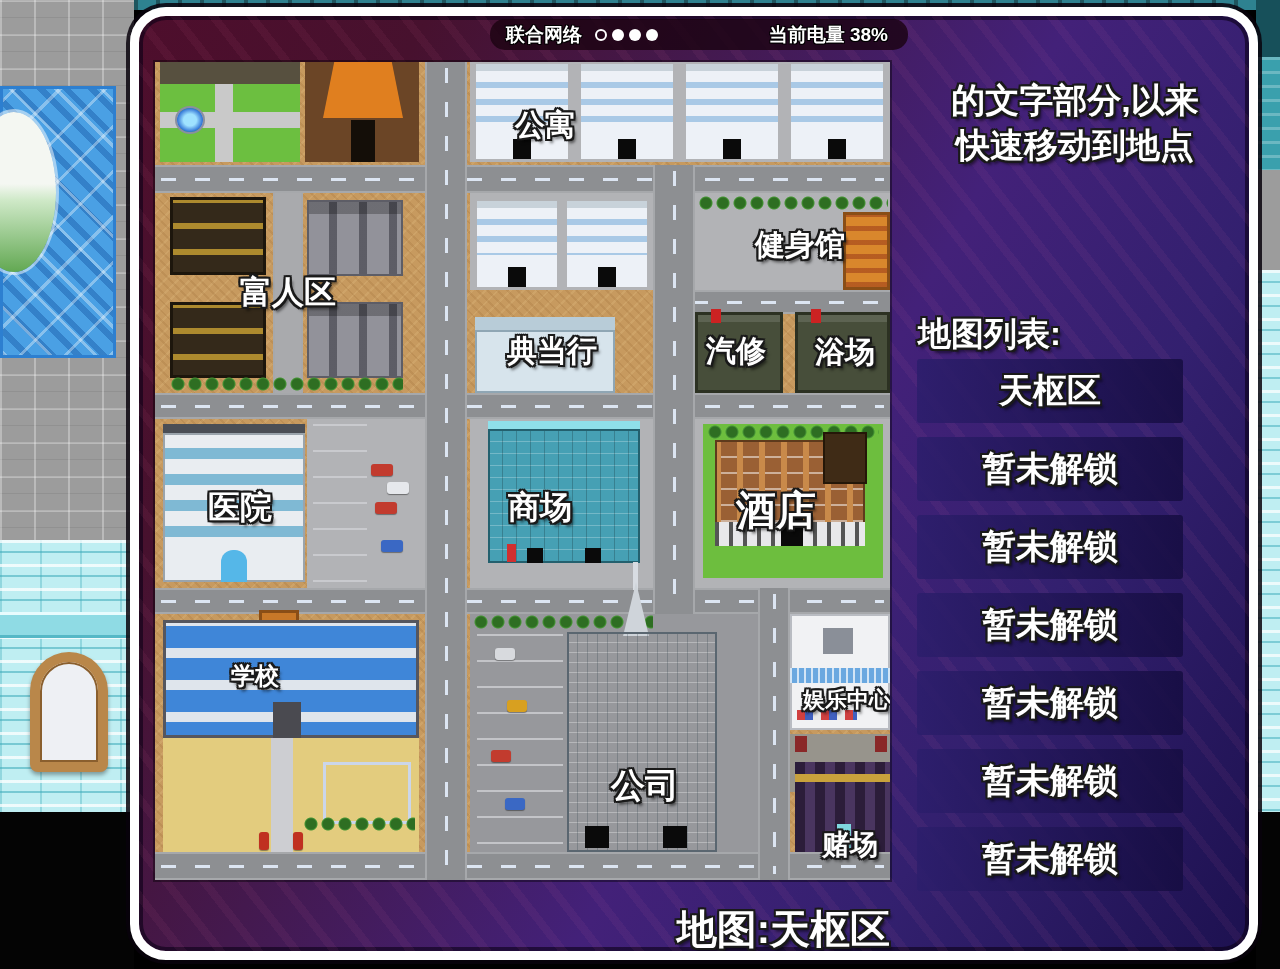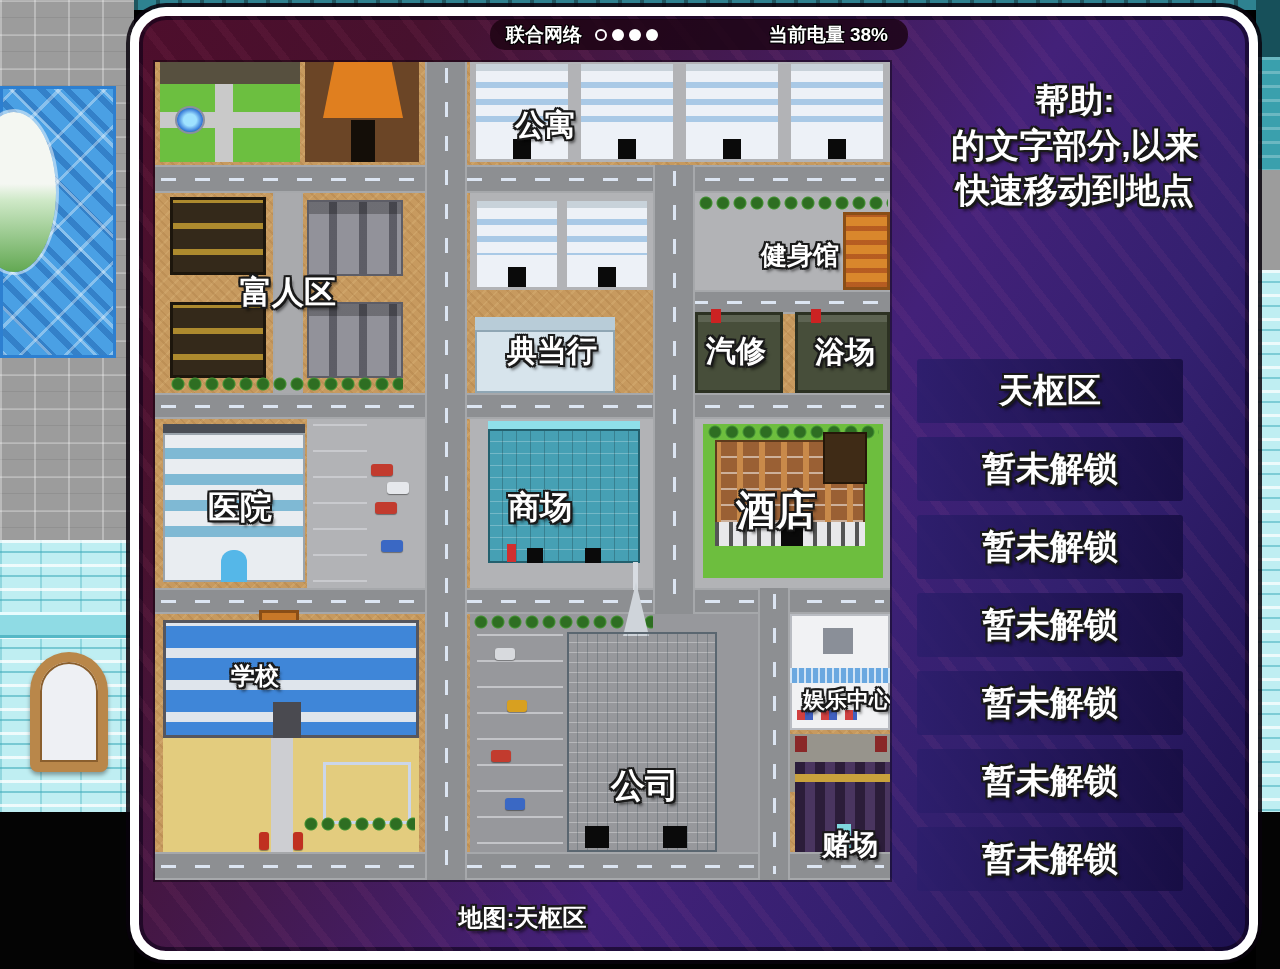--- a/index.html
+++ b/index.html
@@ -73,22 +73,22 @@
   
   #help { left:766px; top:62px; width:340px; text-align:center; font-size:34px;
           line-height:45px; z-index:5; }
   #list-title { left:779px; top:296px; font-size:33px; z-index:5; }
   .list-btn { left:778px; width:266px; height:64px; z-index:5; cursor:pointer;
     background:linear-gradient(90deg, rgba(44,30,108,.88), rgba(22,13,66,.88));
     border-radius:3px; display:flex; align-items:center; justify-content:center;
     font-size:34px; }
 
   
-  #map-footer { left:16px; top:886px; width:735px; text-align:center;
-    font-size:24px; z-index:5; }
+  #map-footer { left:16px; top:886px; width:735px; text-align:right;
+    font-size:40px; z-index:5; }
 
   
   #map { left:16px; top:46px; width:735px; height:818px; overflow:hidden;
     background-color:#c79a5f;
     background-image:repeating-linear-gradient(45deg, rgba(120,70,20,.12) 0 2px, transparent 2px 7px),
                      repeating-linear-gradient(-45deg, rgba(255,230,170,.12) 0 2px, transparent 2px 9px);
     box-shadow:0 0 0 2px rgba(0,0,0,.4); }
   #map > div { position:absolute; }
   .road { background:#8d8f92; }
   .road-h { border-top:2px solid #a6a8ab; border-bottom:2px solid #a6a8ab; }
@@ -270,42 +270,42 @@
     <div style="left:635px;top:606px;width:100px;height:15px;background:#6aa8e0;background-image:repeating-linear-gradient(90deg,rgba(255,255,255,.7) 0 2px,transparent 2px 7px)"></div>
     <div style="left:642px;top:648px;width:60px;height:10px;background-image:repeating-linear-gradient(90deg,#d04040 0 8px,#4060c0 8px 16px,#e8e8e8 16px 24px)"></div>
     <div style="left:635px;top:672px;width:100px;height:58px;background:#97948c"></div>
     <div style="left:640px;top:674px;width:12px;height:16px;background:#8a2828"></div>
     <div style="left:720px;top:674px;width:12px;height:16px;background:#8a2828"></div>
     <div style="left:640px;top:700px;width:95px;height:90px;background:#3b2a4e;background-image:repeating-linear-gradient(90deg,#2c1d3a 0 10px,#4a3560 10px 20px)"></div>
     <div style="left:640px;top:712px;width:95px;height:8px;background:#c9a13c"></div>
     <div style="left:682px;top:762px;width:14px;height:28px;background:#7fd8e0"></div>
 
     <div class="olabel map-label" style="left:390px;top:63px;font-size:30px">公寓</div>
-    <div class="olabel map-label" style="left:645px;top:193px;font-size:26px">健身馆</div>
+    <div class="olabel map-label" style="left:645px;top:183px;font-size:30px">健身馆</div>
     <div class="olabel map-label" style="left:133px;top:231px;font-size:32px">富人区</div>
     <div class="olabel map-label" style="left:397px;top:289px;font-size:30px">典当行</div>
     <div class="olabel map-label" style="left:581px;top:289px;font-size:30px">汽修</div>
     <div class="olabel map-label" style="left:690px;top:290px;font-size:30px">浴场</div>
     <div class="olabel map-label" style="left:85px;top:446px;font-size:32px">医院</div>
     <div class="olabel map-label" style="left:385px;top:446px;font-size:32px">商场</div>
     <div class="olabel map-label" style="left:621px;top:448px;font-size:40px">酒店</div>
     <div class="olabel map-label" style="left:100px;top:614px;font-size:24px">学校</div>
     <div class="olabel map-label" style="left:692px;top:638px;font-size:22px">娱乐中心</div>
     <div class="olabel map-label" style="left:490px;top:724px;font-size:34px">公司</div>
     <div class="olabel map-label" style="left:695px;top:783px;font-size:28px">赌场</div>
   </div>
 
   <div id="map-footer" class="abs olabel">地图:天枢区</div>
 
   <div id="help" class="abs">
-    <div class="olabel" style="display:block">帮助:</div>
     <div class="olabel" style="display:block">的文字部分,以来</div>
     <div class="olabel" style="display:block">快速移动到地点</div>
   </div>
 
+  <div id="list-title" class="abs olabel">地图列表:</div>
   <div class="abs list-btn" style="top:343px">
     <span class="olabel">天枢区</span>
     </div>
   <div class="abs list-btn" style="top:421px">
     <span class="olabel">暂未解锁</span>
     </div>
   <div class="abs list-btn" style="top:499px">
     <span class="olabel">暂未解锁</span>
     </div>
   <div class="abs list-btn" style="top:577px">

